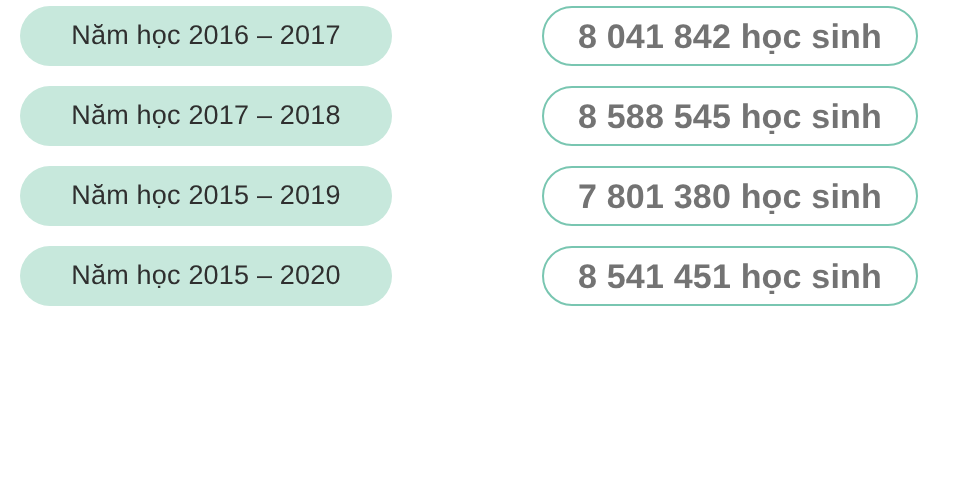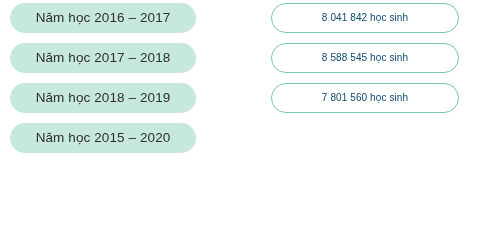--- a/index.html
+++ b/index.html
@@ -59,25 +59,26 @@
     height: 30px;
     background: #ffffff;
     border: 1.6px solid #79c6b1;
     border-radius: 15px;
     display: flex;
     align-items: center;
     justify-content: center;
     box-sizing: border-box;
   }
   .count-pill-label {
-    font-size: 10px;
-    color: #0c4a6e;
+    font-size: 17px;
+    color: #737373;
     letter-spacing: 0.1px;
     white-space: nowrap;
     line-height: 1;
+    font-weight: bold;
   }
 </style>
 </head>
 <body>
 
 <div id="diagram">
 
   <div class="row row-1">
     <div class="year-pill">
       <span class="year-pill-label">Năm học 2016 – 2017</span>
@@ -91,26 +92,29 @@
     <div class="year-pill">
       <span class="year-pill-label">Năm học 2017 – 2018</span>
     </div>
     <div class="count-pill">
       <span class="count-pill-label">8 588 545 học sinh</span>
     </div>
   </div>
 
   <div class="row row-3">
     <div class="year-pill">
-      <span class="year-pill-label">Năm học 2018 – 2019</span>
+      <span class="year-pill-label">Năm học 2015 – 2019</span>
     </div>
     <div class="count-pill">
-      <span class="count-pill-label">7 801 560 học sinh</span>
+      <span class="count-pill-label">7 801 380 học sinh</span>
     </div>
   </div>
 
   <div class="row row-4">
     <div class="year-pill">
       <span class="year-pill-label">Năm học 2015 – 2020</span>
     </div>
+    <div class="count-pill">
+      <span class="count-pill-label">8 541 451 học sinh</span>
+    </div>
   </div>
 
 </div>
 
 </body></html>

